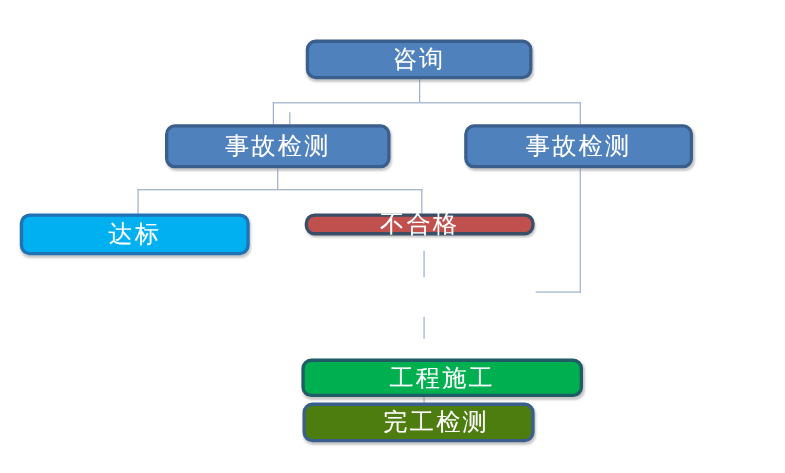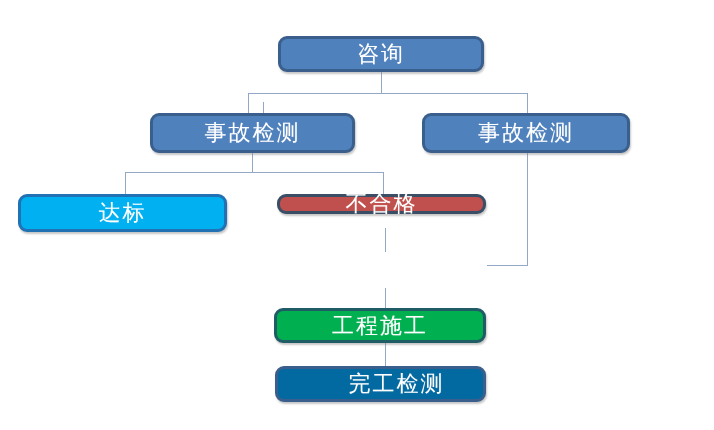--- a/index.html
+++ b/index.html
@@ -52,21 +52,21 @@
     letter-spacing: 2px;
     white-space: nowrap;
     text-shadow: 0 0 1px rgba(255,255,255,0.3);
   }
   .n1 { left:278px; top:36px;  width:206px; height:36px; }
   .n2 { left:150px; top:113px; width:205px; height:40px; }
   .n3 { left:422px; top:113px; width:208px; height:40px; }
   .n4 { left:18px;  top:194px; width:209px; height:38px; }
   .n5 { left:277px; top:194px; width:209px; height:20px; }
   .n6 { left:275px; top:252px; width:212px; height:36px; }
-  .n7 { left:274px; top:308px; width:212px; height:35px;justify-content:center; }
+  .n7 { left:274px; top:326px; width:256px; height:35px;justify-content:center; }
   .n8 { left:275px; top:366px; width:211px; height:36px; }
 </style>
 </head>
 <body>
 
 <div class="canvas">
 
   <div class="conn c1" style="background: rgb(147, 167, 198);"></div>
   <div class="conn c2" style="background: rgb(147, 167, 198);"></div>
   <div class="conn c3" style="background: rgb(147, 167, 198);"></div>
@@ -100,17 +100,17 @@
 
   <div class="node n5" style="background: rgb(192, 80, 77); border-color: rgb(58, 78, 102);">
     <span class="label">不合格</span>
   </div>
 
 
   <div class="node n7" style="background: rgb(0, 176, 80); border-color: rgb(31, 92, 102);">
     <span class="label">工程施工</span>
   </div>
 
-  <div class="node n8" style="background: #0369a1; border-color: rgb(59, 95, 140); padding-left: 32px;">
+  <div class="node n8" style="background: #4d7c0f; border-color: rgb(59, 95, 140); padding-left: 32px;">
     <span class="label">完工检测</span>
   </div>
 
 </div>
 
 </body></html>

